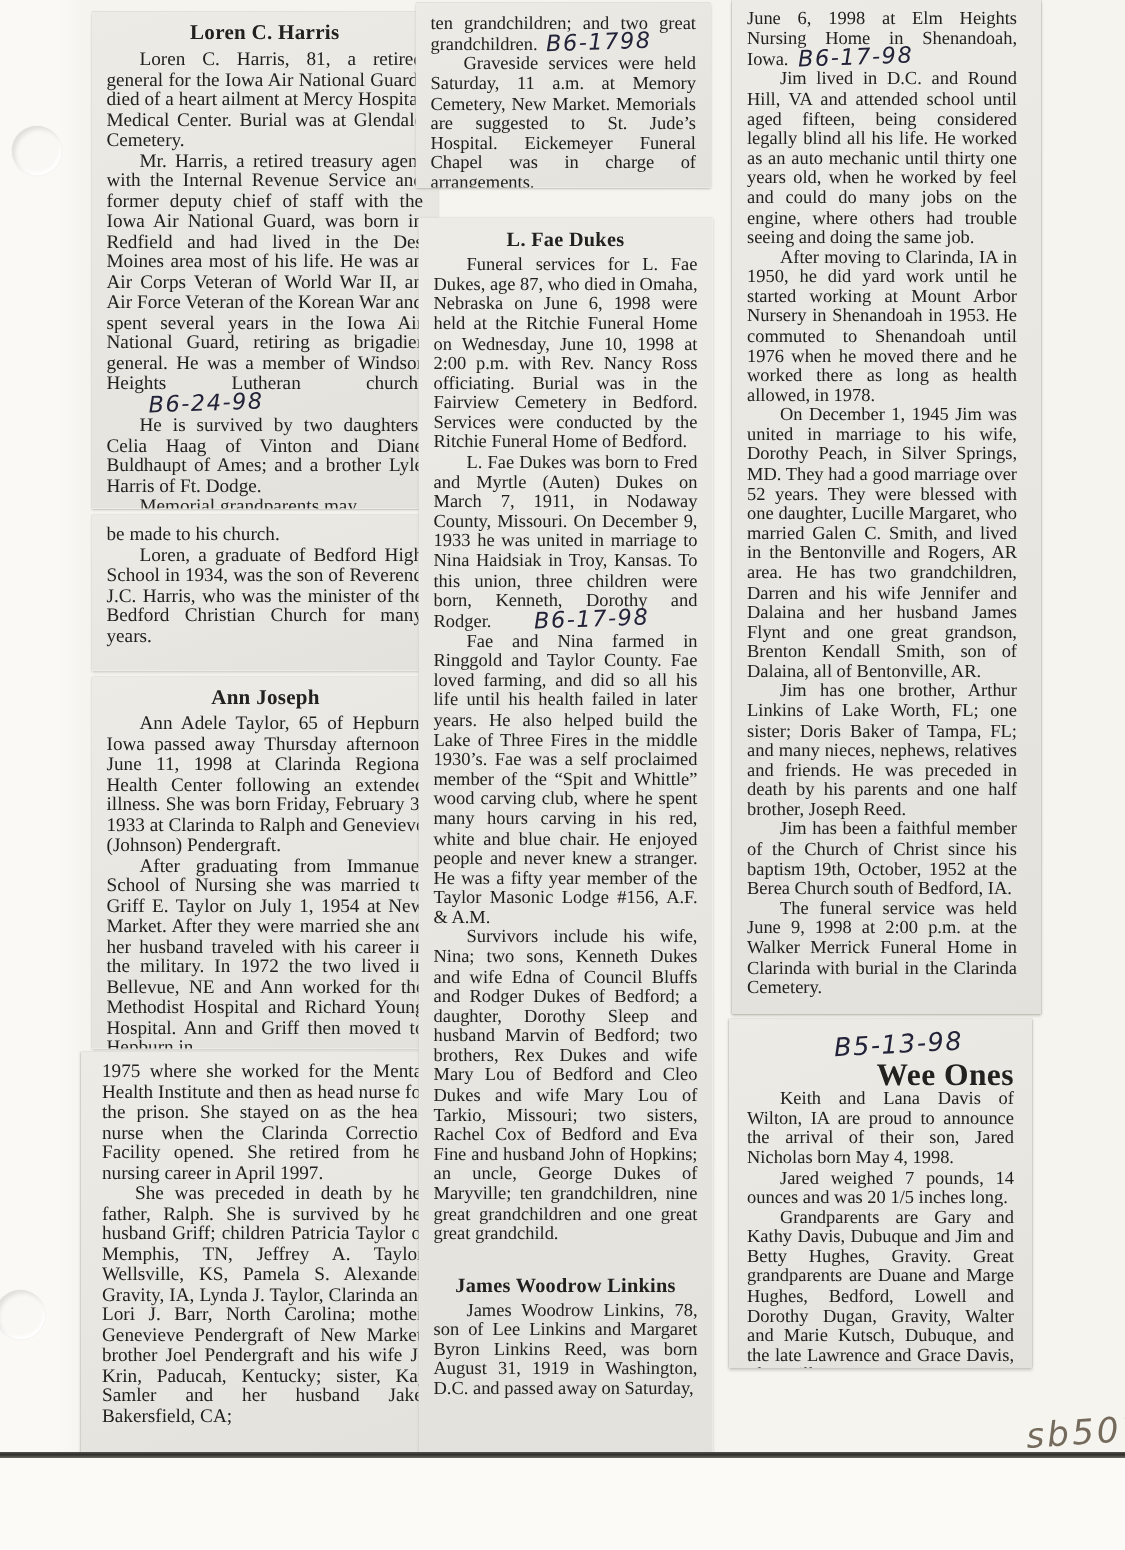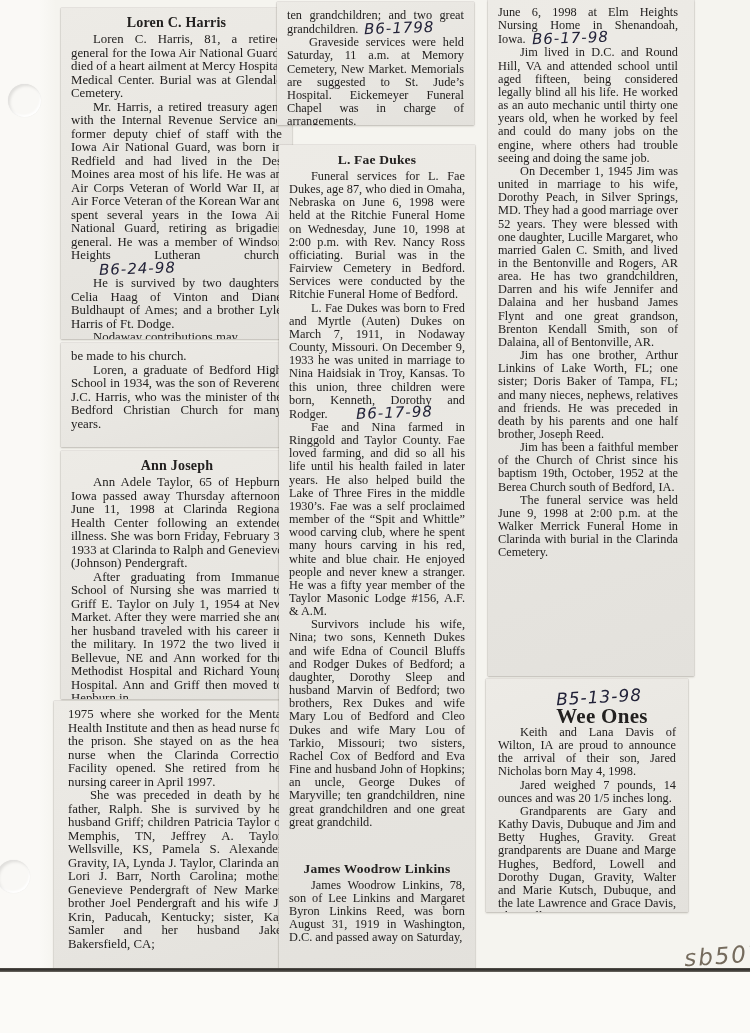--- a/index.html
+++ b/index.html
@@ -23,22 +23,22 @@
     padding:7px 10px; overflow:hidden; color:#232120;
   }
   .clip p { margin:0; text-align:justify; text-indent:22px; }
   .clip p.cont { text-indent:0; }
   .col-left p  { font-size:12.8px; line-height:13.5px; }
   .col-mid p   { font-size:12.3px; line-height:13.15px; }
   .col-right p { font-size:12.3px; line-height:13.15px; }
   .clip h2 { margin:0 0 2px 0; text-align:center; font-weight:600;
     font-size:14px; line-height:16px; letter-spacing:0.2px; }
   .col-mid h2 { font-size:13.5px; }
-  h2.second { margin-top:32px; }
-  h2.wee-title { text-align:center; margin:0 0 2px 30px; font-size:21px;
+  h2.second { margin-top:20px; }
+  h2.wee-title { text-align:right; margin:0 0 2px 30px; font-size:21px;
     font-weight:bold; letter-spacing:0.3px; }
   .hand {
     font-family:"DejaVu Sans", sans-serif; font-style:italic;
     display:inline-block; transform:rotate(-2deg);
     font-size:15px; letter-spacing:1px; color:#222238; white-space:nowrap;
     margin-left:6px;
   }
   .hand-block { display:block; transform:rotate(-3deg);
     margin:2px 0 2px 58px; font-size:17px; }
   .catalog {
@@ -60,21 +60,21 @@
 
   <div class="margin-strip"></div>
   <div class="hole" style="left:8px; top:84px;"></div>
   <div class="hole" style="left:-3px; top:860px;"></div>
 
   <section class="clip col-left" style="left:61px; top:8px; width:231px; height:331px;">
     <h2>Loren C. Harris</h2>
     <p>Loren C. Harris, 81, a retired general for the Iowa Air National Guard, died of a heart ailment at Mercy Hospital Medical Center. Burial was at Glendale Cemetery.</p>
     <p><span>Mr. Harris, a retired treasury agent with the Internal Revenue Service and former deputy chief of staff with the Iowa Air National Guard, was born in Redfield and had lived in the Des Moines area most of his life. He was an Air Corps Veteran of World War II, an Air Force Veteran of the Korean War and spent several years in the Iowa Air National Guard, retiring as brigadier general. He was a member of Windsor Heights Lutheran church.</span><span class="hand">B6-24-98</span></p>
     <p>He is survived by two daughters, Celia Haag of Vinton and Diane Buldhaupt of Ames; and a brother Lyle Harris of Ft. Dodge.</p>
-    <p>Nodaway contributions may</p>
+    <p>Memorial grandparents may</p>
   </section>
 
   <section class="clip col-left" style="left:61px; top:343px; width:231px; height:104px;">
     <p class="cont">be made to his church.</p>
     <p>Loren, a graduate of Bedford High School in 1934, was the son of Reverend J.C. Harris, who was the minister of the Bedford Christian Church for many years.</p>
   </section>
 
   <section class="clip col-left" style="left:61px; top:451px; width:232px; height:248px;">
     <h2>Ann Joseph</h2>
     <p>Ann Adele Taylor, 65 of Hepburn, Iowa passed away Thursday afternoon, June 11, 1998 at Clarinda Regional Health Center following an extended illness. She was born Friday, February 3, 1933 at Clarinda to Ralph and Genevieve (Johnson) Pendergraft.</p>
@@ -97,20 +97,21 @@
     <p><span>L. Fae Dukes was born to Fred and Myrtle (Auten) Dukes on March 7, 1911, in Nodaway County, Missouri. On December 9, 1933 he was united in marriage to Nina Haidsiak in Troy, Kansas. To this union, three children were born, Kenneth, Dorothy and Rodger.</span><span class="hand">B6-17-98</span></p>
     <p>Fae and Nina farmed in Ringgold and Taylor County. Fae loved farming, and did so all his life until his health failed in later years. He also helped build the Lake of Three Fires in the middle 1930’s. Fae was a self proclaimed member of the “Spit and Whittle” wood carving club, where he spent many hours carving in his red, white and blue chair. He enjoyed people and never knew a stranger. He was a fifty year member of the Taylor Masonic Lodge #156, A.F. &amp; A.M.</p>
     <p>Survivors include his wife, Nina; two sons, Kenneth Dukes and wife Edna of Council Bluffs and Rodger Dukes of Bedford; a daughter, Dorothy Sleep and husband Marvin of Bedford; two brothers, Rex Dukes and wife Mary Lou of Bedford and Cleo Dukes and wife Mary Lou of Tarkio, Missouri; two sisters, Rachel Cox of Bedford and Eva Fine and husband John of Hopkins; an uncle, George Dukes of Maryville; ten grandchildren, nine great grandchildren and one great great grandchild.</p>
     <h2 class="second">James Woodrow Linkins</h2>
     <p>James Woodrow Linkins, 78, son of Lee Linkins and Margaret Byron Linkins Reed, was born August 31, 1919 in Washington, D.C. and passed away on Saturday,</p>
   </section>
 
   <section class="clip col-right" style="left:488px; top:0px; width:206px; height:676px; padding:6px 16px 7px 10px;">
     <p class="cont"><span>June 6, 1998 at Elm Heights Nursing Home in Shenandoah, Iowa.</span><span class="hand">B6-17-98</span></p>
     <p>Jim lived in D.C. and Round Hill, VA and attended school until aged fifteen, being considered legally blind all his life. He worked as an auto mechanic until thirty one years old, when he worked by feel and could do many jobs on the engine, where others had trouble seeing and doing the same job.</p>
+    <p>After moving to Clarinda, IA in 1950, he did yard work until he started working at Mount Arbor Nursery in Shenandoah in 1953. He commuted to Shenandoah until 1976 when he moved there and he worked there as long as health allowed, in 1978.</p>
     <p>On December 1, 1945 Jim was united in marriage to his wife, Dorothy Peach, in Silver Springs, MD. They had a good marriage over 52 years. They were blessed with one daughter, Lucille Margaret, who married Galen C. Smith, and lived in the Bentonville and Rogers, AR area. He has two grandchildren, Darren and his wife Jennifer and Dalaina and her husband James Flynt and one great grandson, Brenton Kendall Smith, son of Dalaina, all of Bentonville, AR.</p>
     <p>Jim has one brother, Arthur Linkins of Lake Worth, FL; one sister; Doris Baker of Tampa, FL; and many nieces, nephews, relatives and friends. He was preceded in death by his parents and one half brother, Joseph Reed.</p>
     <p>Jim has been a faithful member of the Church of Christ since his baptism 19th, October, 1952 at the Berea Church south of Bedford, IA.</p>
     <p>The funeral service was held June 9, 1998 at 2:00 p.m. at the Walker Merrick Funeral Home in Clarinda with burial in the Clarinda Cemetery.</p>
   </section>
 
   <section class="clip col-right" style="left:486px; top:679px; width:202px; height:233px; padding:5px 12px 7px 12px;">
     <span class="hand hand-block">B5-13-98</span>
     <h2 class="wee-title">Wee Ones</h2>
     <p>Keith and Lana Davis of Wilton, IA are proud to announce the arrival of their son, Jared Nicholas born May 4, 1998.</p>

